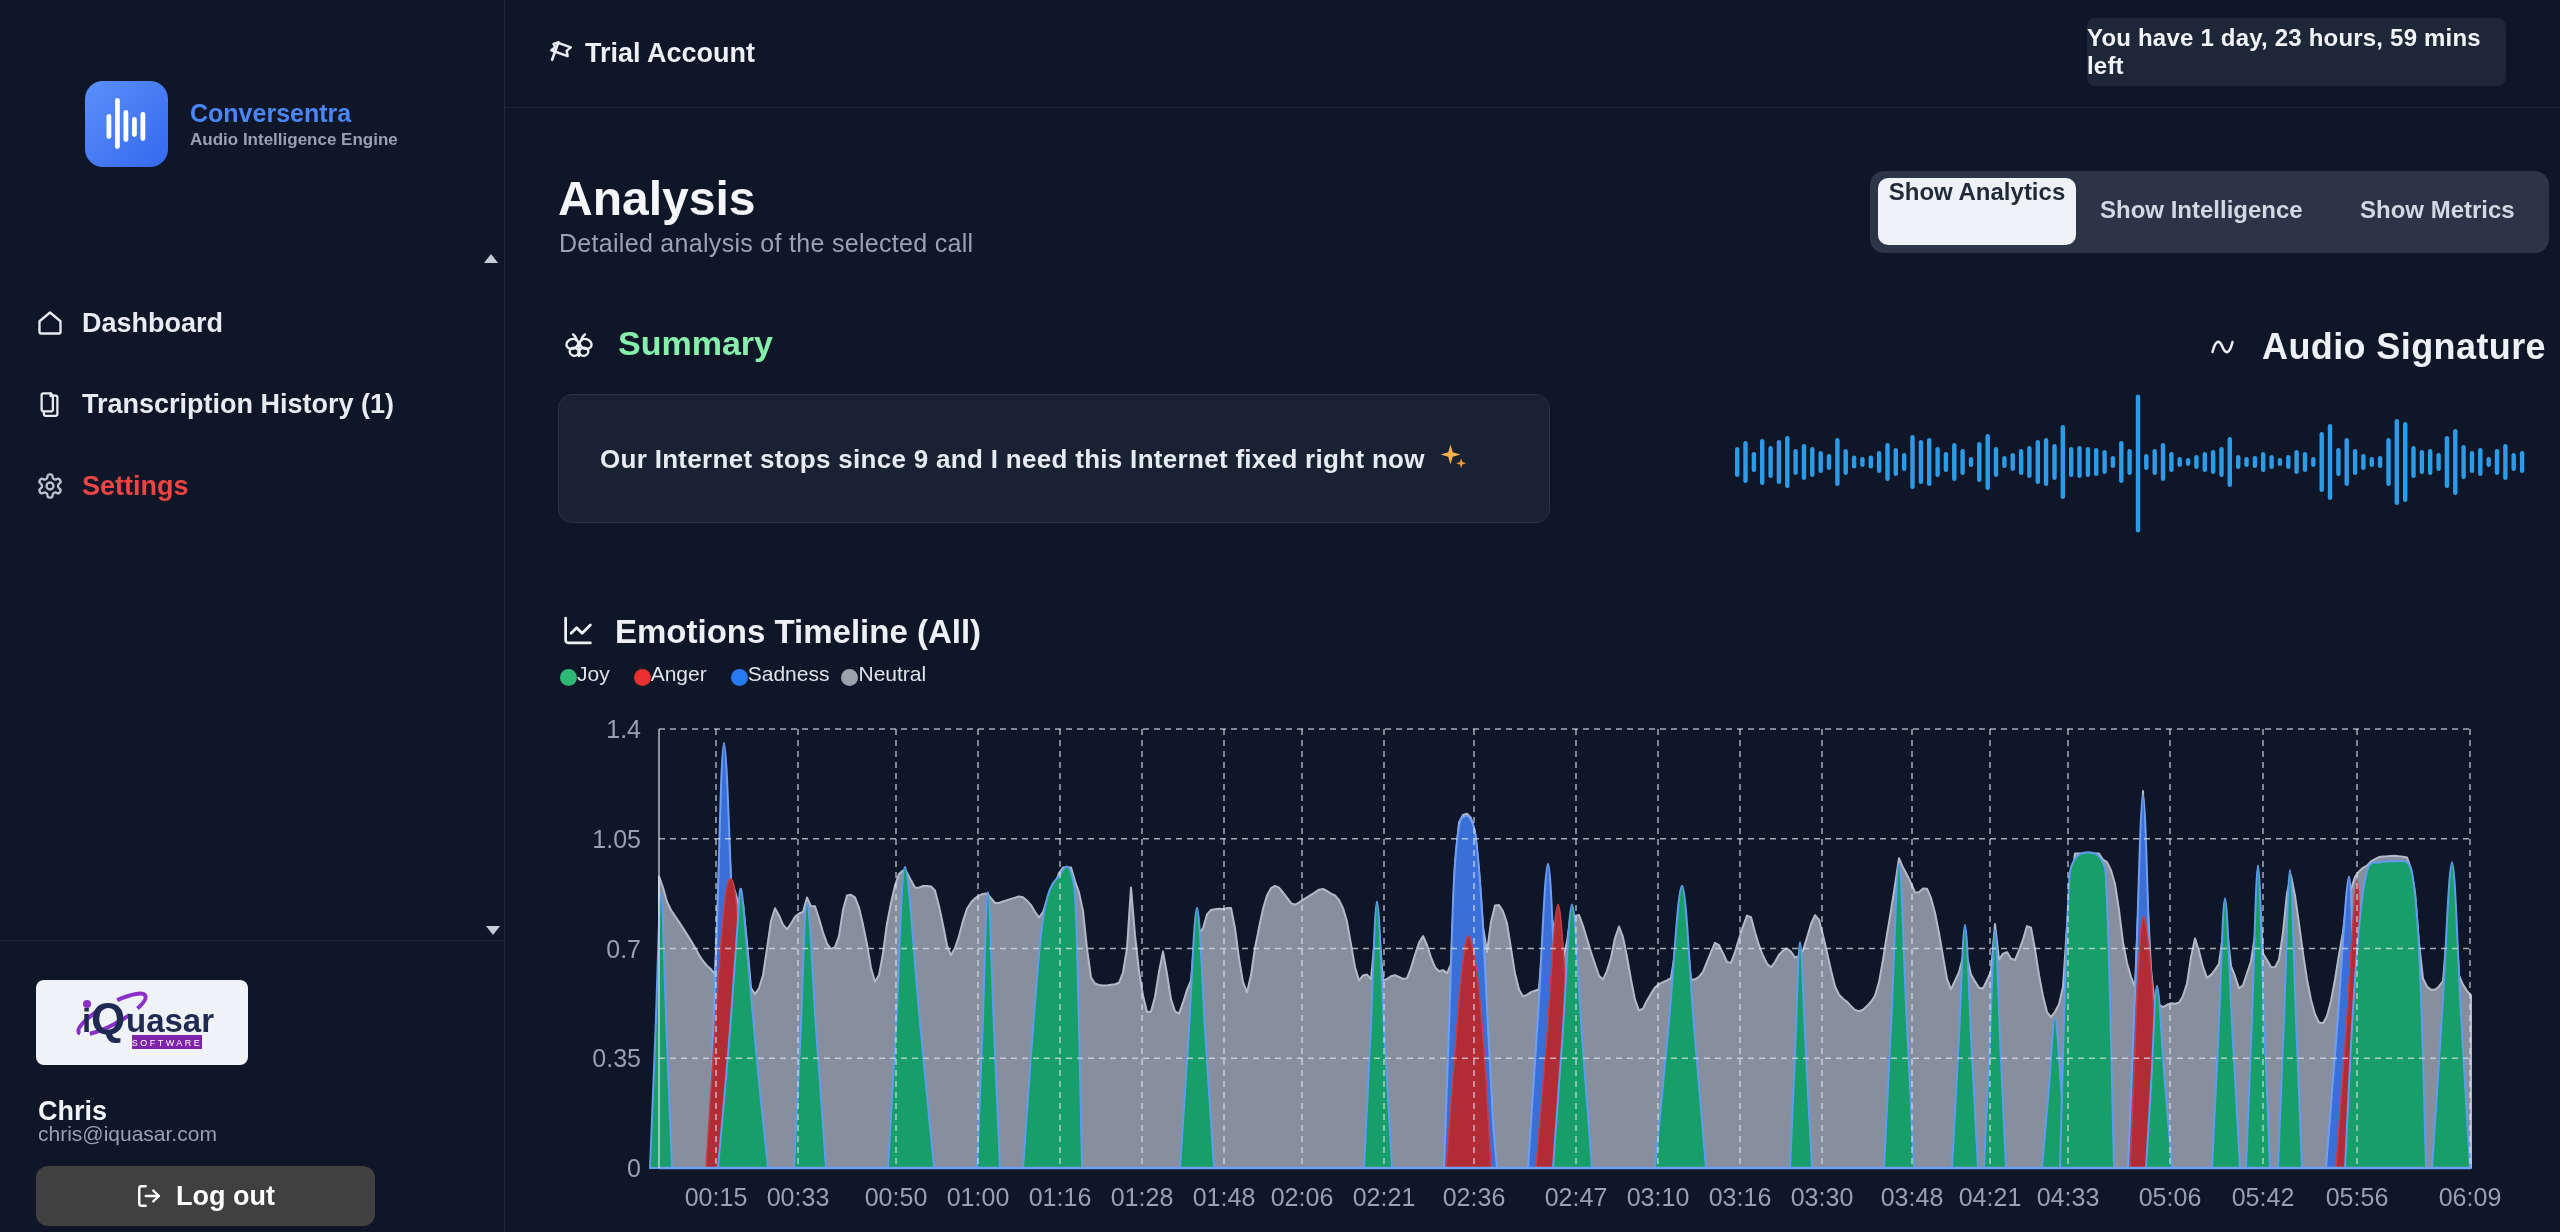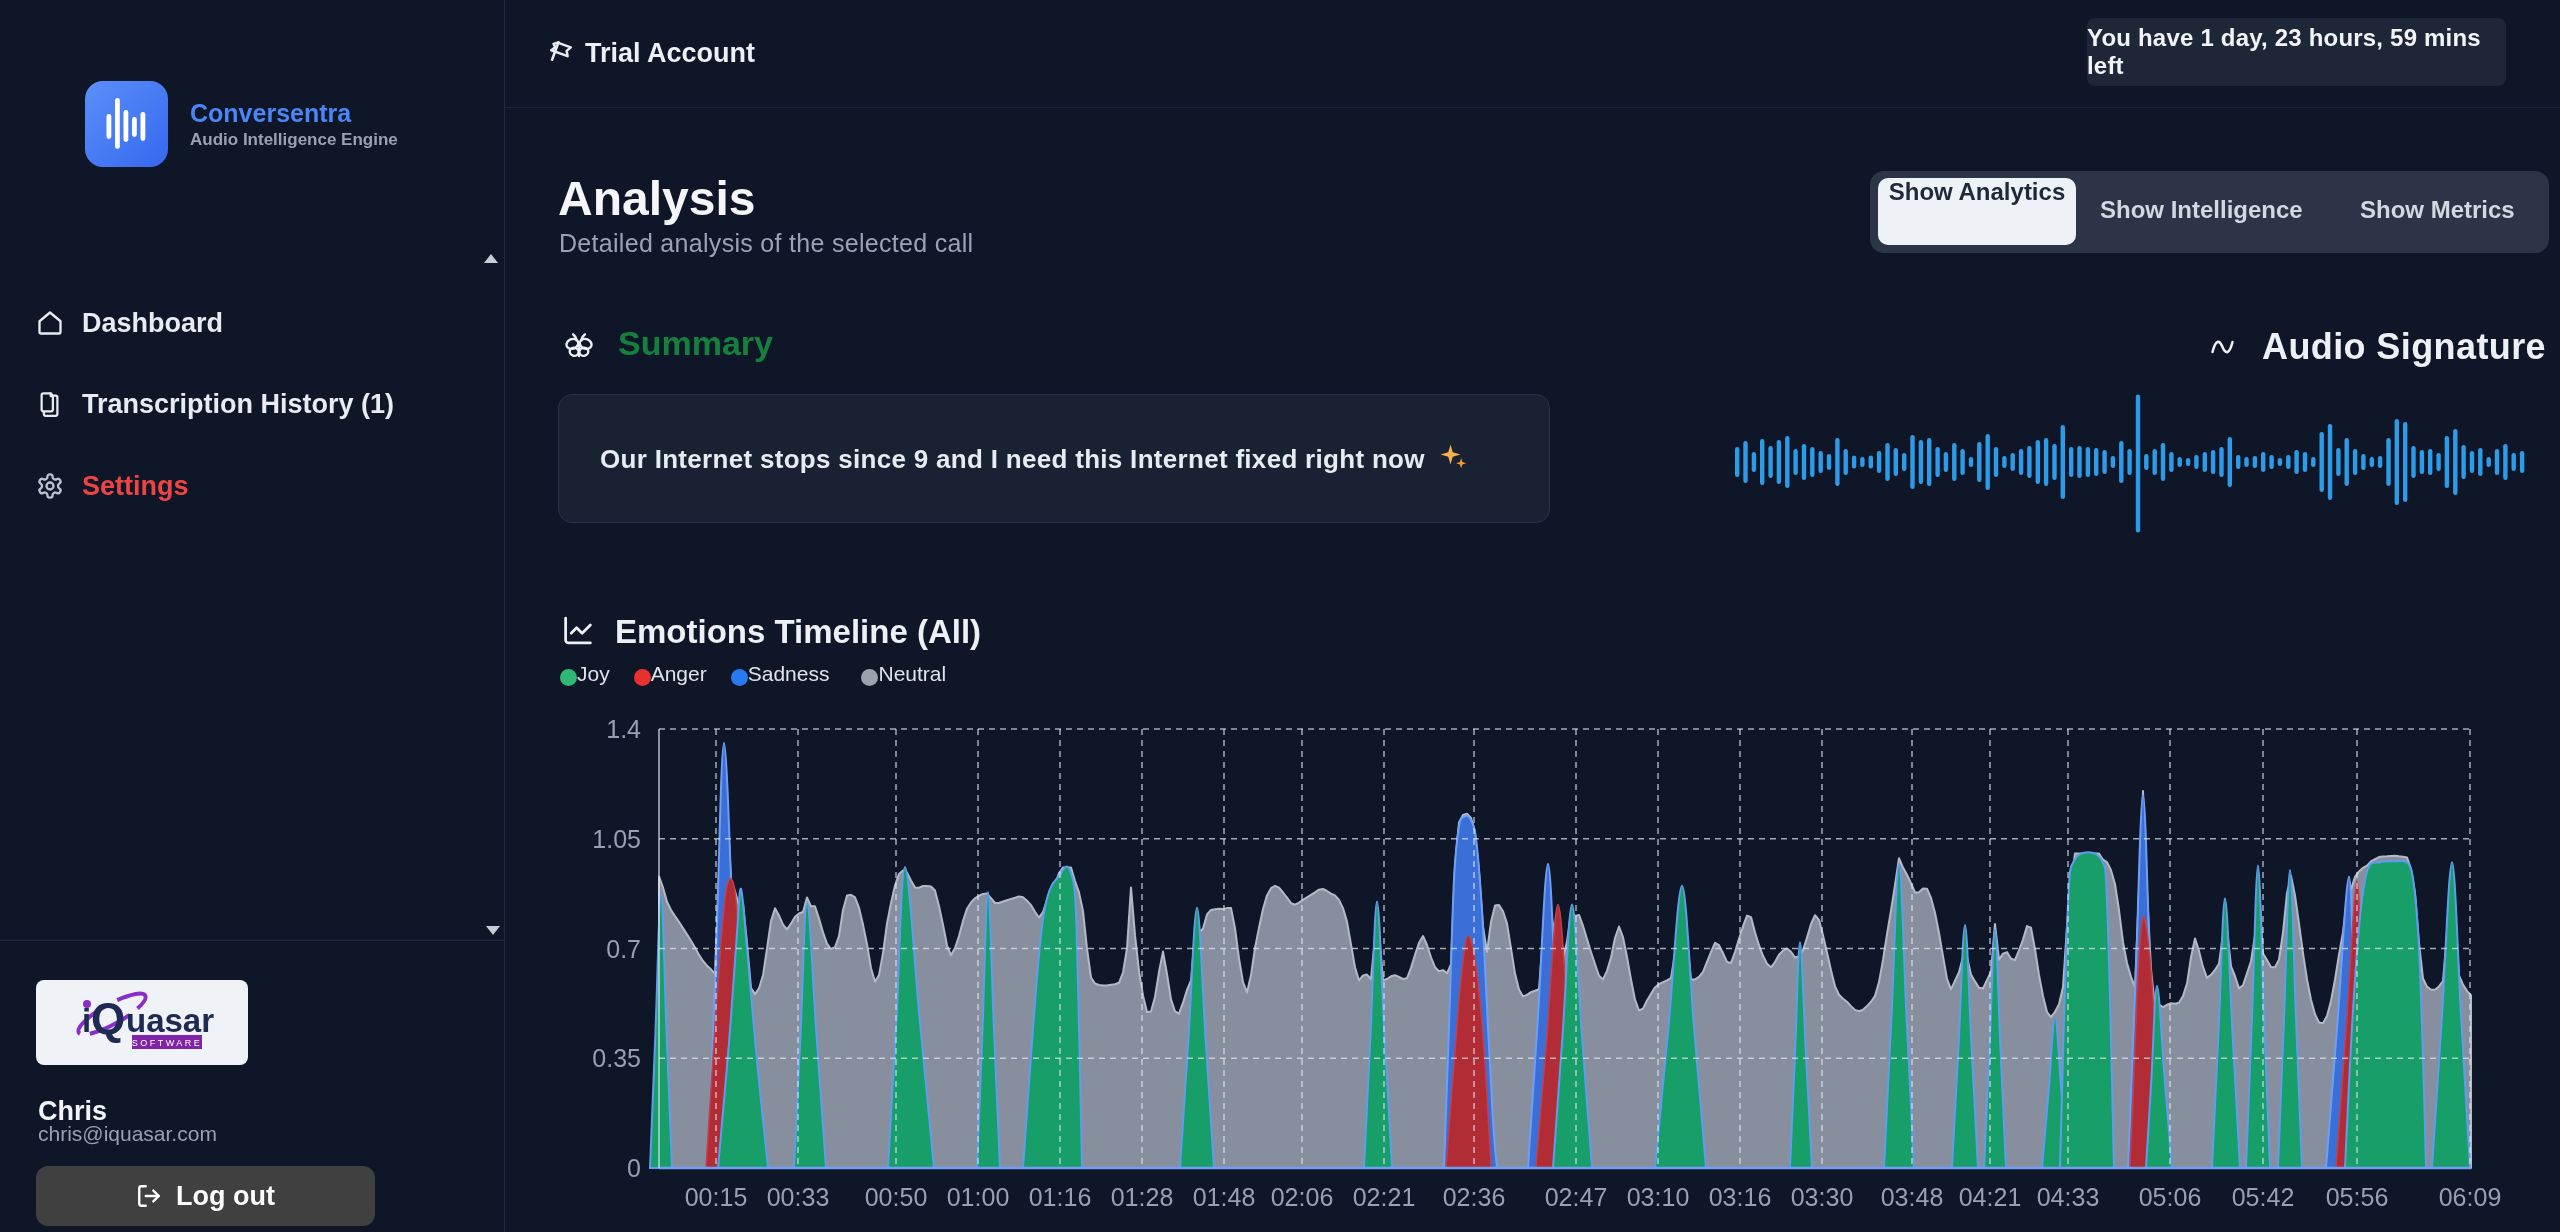--- a/index.html
+++ b/index.html
@@ -93,21 +93,21 @@
 
 <svg class="abs" style="left:560px;top:330px" width="38" height="34" viewBox="0 0 24 24" fill="none" stroke="#EDF0F5" stroke-width="1.7" stroke-linecap="round" stroke-linejoin="round">
 <path d="M12 8.8v9.6"></path>
 <path d="M10.2 7.3C10.2 5.3 8.8 3.9 7.8 3.1"></path>
 <path d="M13.8 7.3C13.8 5.3 15.2 3.9 16.2 3.1"></path>
 <ellipse cx="7.3" cy="9.8" rx="4.3" ry="3.4" transform="rotate(-22 7.3 9.8)"></ellipse>
 <ellipse cx="16.7" cy="9.8" rx="4.3" ry="3.4" transform="rotate(22 16.7 9.8)"></ellipse>
 <ellipse cx="8.6" cy="15.4" rx="3.2" ry="2.8" transform="rotate(18 8.6 15.4)"></ellipse>
 <ellipse cx="15.4" cy="15.4" rx="3.2" ry="2.8" transform="rotate(-18 15.4 15.4)"></ellipse>
 </svg>
-<div class="abs" style="left:618px;top:324px;font-size:34px;font-weight:bold;color:#15803d">Summary</div>
+<div class="abs" style="left:618px;top:324px;font-size:34px;font-weight:bold;color:#86efac">Summary</div>
 <div class="abs" style="left:558px;top:394px;width:992px;height:129px;background:#192233;border:1px solid #2A3246;border-radius:14px"></div>
 <div class="abs" style="left:600px;top:442px;font-size:26px;letter-spacing:0.3px;font-weight:bold;color:#E7EBF2">Our Internet stops since 9 and I need this Internet fixed right now
 <svg width="30" height="30" viewBox="0 0 24 24" style="vertical-align:-4px;margin-left:6px">
       <path d="M10 2l1.8 6.2L18 10l-6.2 1.8L10 18l-1.8-6.2L2 10l6.2-1.8Z" fill="#F6B14D"></path>
       <path d="M18.5 13l1 3 3 1-3 1-1 3-1-3-3-1 3-1Z" fill="#F0983C"></path>
     </svg></div>
 
 <svg class="abs" style="left:2208px;top:332px" width="34" height="30" viewBox="0 0 24 24" fill="none" stroke="#EDF0F5" stroke-width="2" stroke-linecap="round">
     <path d="M2 16C4.5 6 7.5 6 10 12s5.5 6 8 -4"></path>
   </svg>
@@ -117,21 +117,21 @@
     <path d="M3 3v16a2 2 0 0 0 2 2h16"></path>
     <path d="m7 14 4-4 4 4 6-6"></path>
   </svg>
 <div class="abs" style="left:615px;top:613px;font-size:33px;font-weight:bold;color:#EDF0F5">Emotions Timeline (All)</div>
 <div class="abs" style="left:560px;top:662px;display:flex;align-items:flex-end;font-size:21px;color:#DFE3EA">
 <span style="width:17px;height:17px;border-radius:50%;background:#2EB873;display:inline-block"></span>
     <span style="margin-right:24px">Joy</span>
 <span style="width:17px;height:17px;border-radius:50%;background:#E8302E;display:inline-block"></span>
     <span style="margin-right:24px">Anger</span>
 <span style="width:17px;height:17px;border-radius:50%;background:#2979F0;display:inline-block"></span>
-    <span style="margin-right:32px">Sadness</span>
+    <span style="margin-right:12px">Sadness</span>
 <span style="width:17px;height:17px;border-radius:50%;background:#9AA2AD;display:inline-block"></span>
     <span>Neutral</span>
 </div>
 
 <svg class="abs" style="left:0;top:0" width="2560" height="1232" viewBox="0 0 2560 1232">
 <g fill="#2D9CE8">
       <rect x="1735.0" y="447.0" width="4.4" height="30.0" rx="2.2"></rect>
       <rect x="1743.3" y="441.0" width="4.4" height="42.0" rx="2.2"></rect>
       <rect x="1751.7" y="452.0" width="4.4" height="20.0" rx="2.2"></rect>
       <rect x="1760.0" y="439.0" width="4.4" height="46.0" rx="2.2"></rect>

